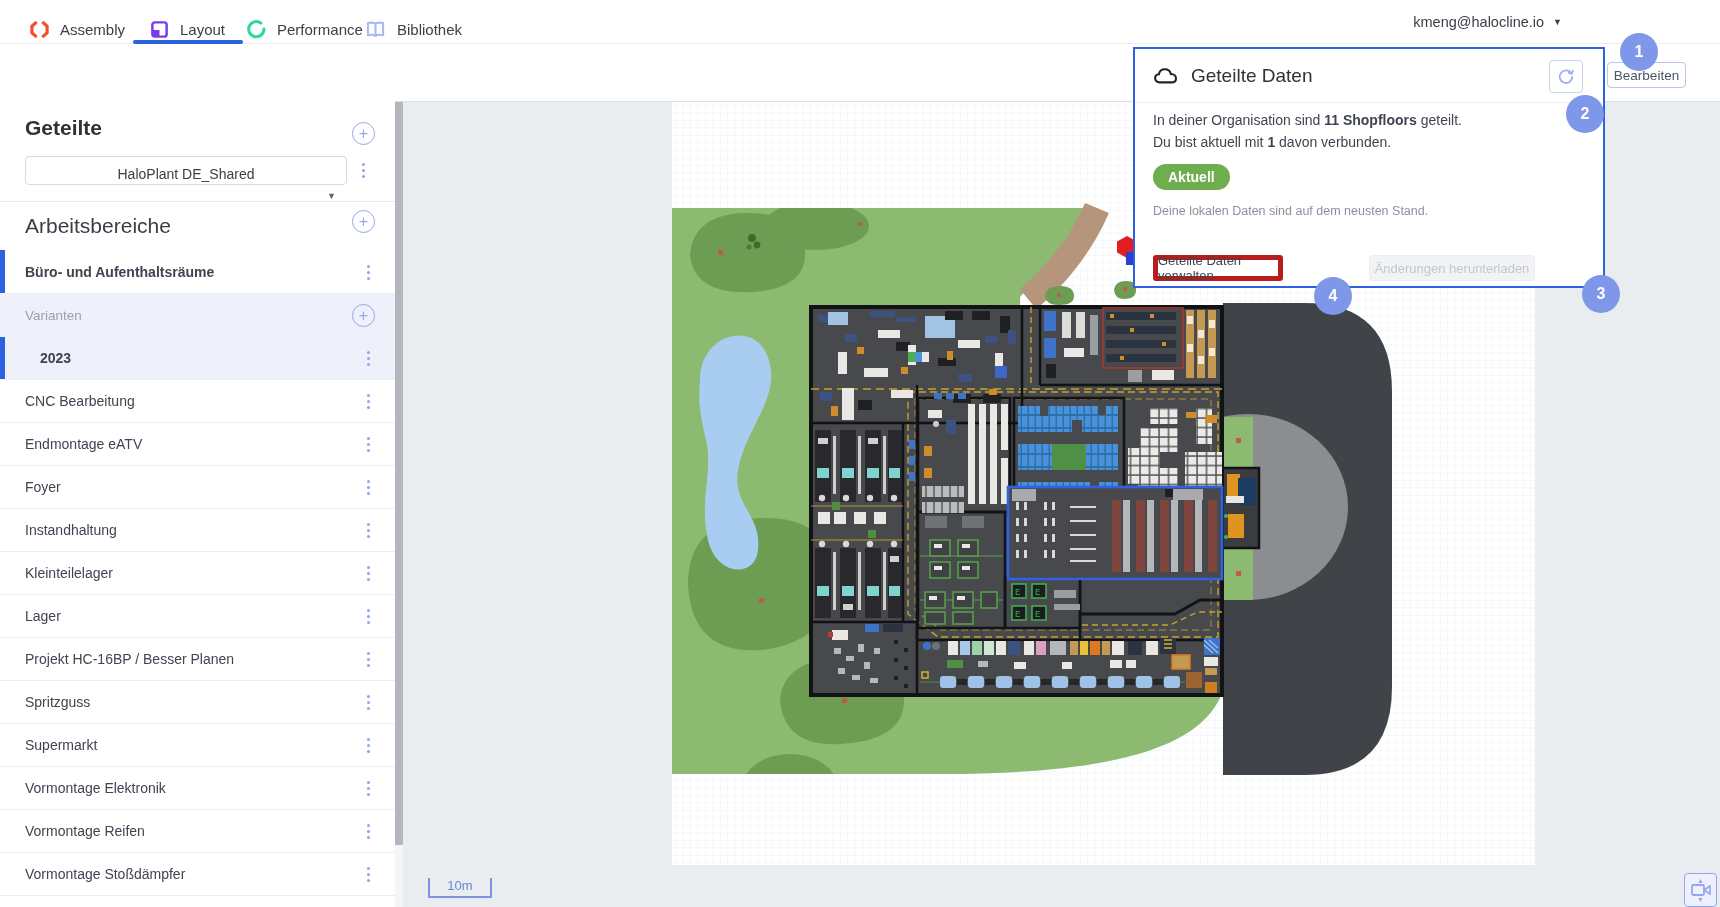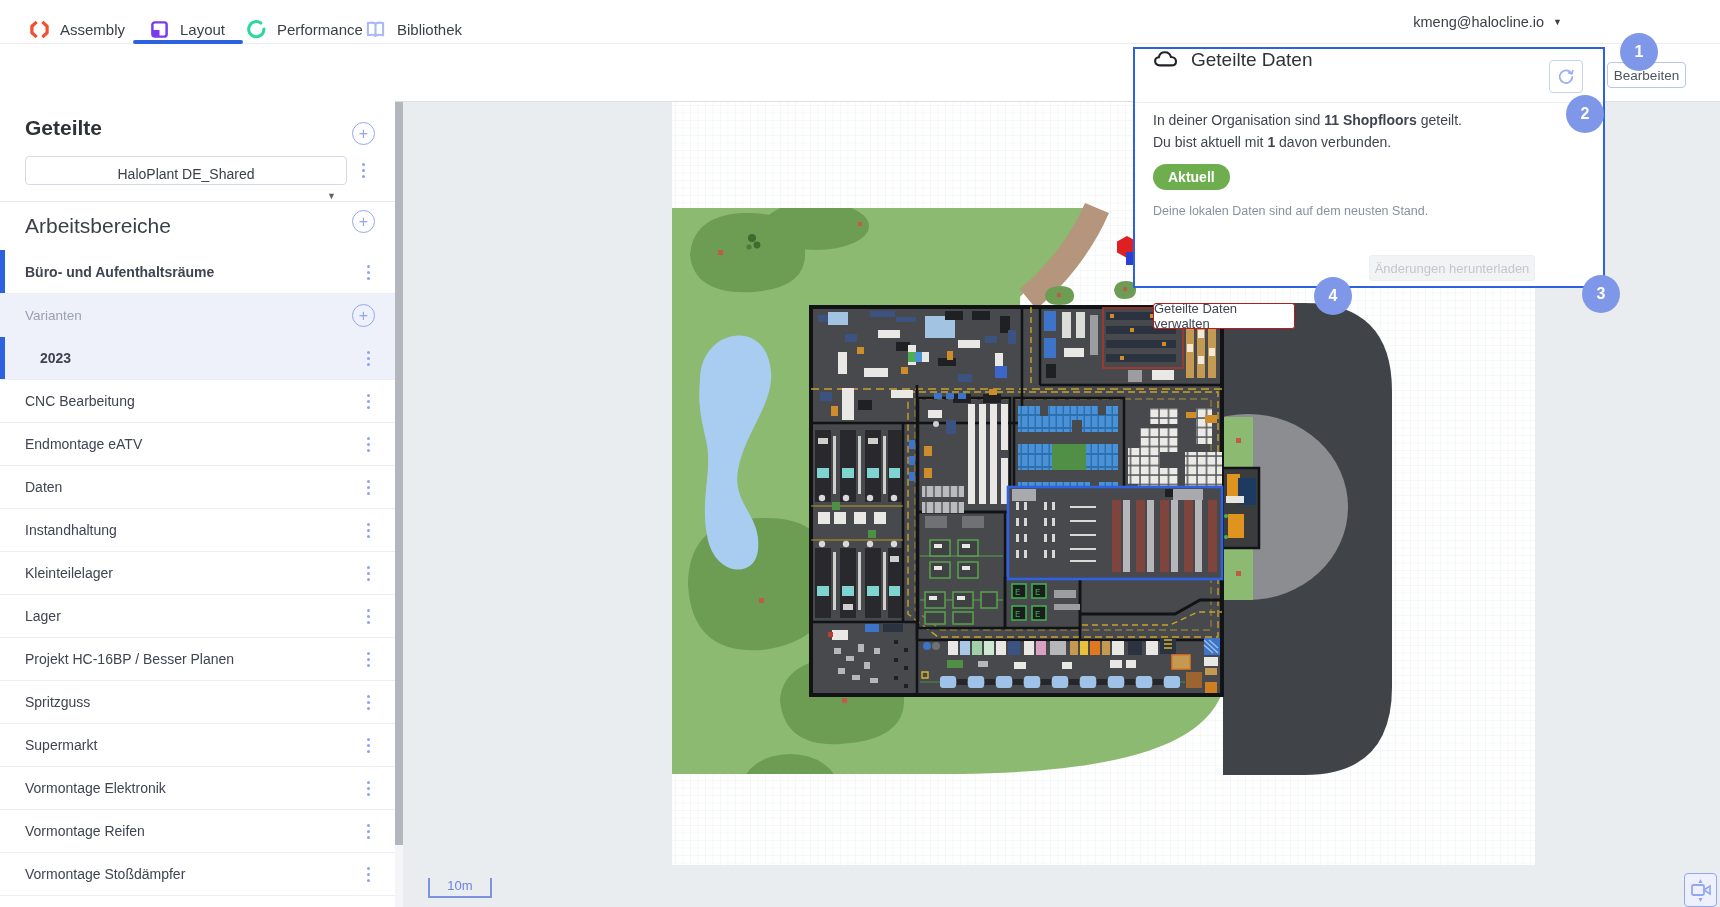--- a/index.html
+++ b/index.html
@@ -82,35 +82,35 @@
   
   #cam-btn { position:absolute; left:1684px; top:873px; width:33px; height:34px; background:#eef1fd;
              border:1.5px solid #93a7ee; border-radius:4px; z-index:3; display:flex; flex-direction:column;
              align-items:center; justify-content:center; color:#93a7ee; cursor:pointer; }
   #cam-btn .chev { font-size:7px; line-height:5px; }
 
   
   #popup { position:absolute; left:1133px; top:47px; width:472px; height:241px; background:#fff;
            border:2px solid #2c62e0; z-index:50; }
   #popup-header { position:absolute; left:0; top:0; width:100%; height:54px;
-                  border-bottom:1px solid #eceef2; display:flex; padding:0 18px; gap:12px; }
+                  border-bottom:1px solid #eceef2; display:flex; align-items:center; padding:0 18px; gap:12px; }
   #popup-title { font-size:19px; color:#2f3338; }
   #refresh-btn { position:absolute; right:20px; top:11px; width:34px; height:33px;
                  border:1px solid #c9d4ea; border-radius:4px; background:#fff;
                  display:flex; align-items:center; justify-content:center; cursor:pointer; }
   .pline { position:absolute; left:18px; font-size:14px; color:#3f4450; }
   #pline1 { top:63px; } #pline2 { top:85px; }
   .pbold { font-weight:bold; }
   #status-pill { position:absolute; left:18px; top:115px; height:26px; padding:0 15px;
                  background:#6fae4e; border-radius:13px; color:#fff; font-weight:bold; font-size:14px;
                  display:flex; align-items:center; }
   #status-text { position:absolute; left:18px; top:155px; font-size:12.5px; color:#8a919e; }
   .popup-btn { position:absolute; top:206px; height:26px; border-radius:3px; font-size:13px;
                display:flex; align-items:center; justify-content:center; cursor:pointer; }
-  #btn-manage { left:18px; width:142px; background:#fff; border:1px solid #b91c1c; color:#3f4450;margin-top:48px; }
+  #btn-manage { left:18px; width:130px; background:#fff; border:5px solid #b91c1c; color:#3f4450; }
   #btn-download { left:234px; width:166px; background:#f2f3f5; border:1px solid #eceef0;
                   color:#c3c7cd; cursor:default; }
 
   
   .badge { position:absolute; width:38px; height:38px; border-radius:50%; background:#7e97e8;
            color:#fff; font-size:16px; font-weight:bold; display:flex; align-items:center;
            justify-content:center; z-index:60; }
   #badge-1 { left:1620px; top:33px; }
   #badge-2 { left:1566px; top:95px; }
   #badge-3 { left:1582px; top:275px; }
@@ -722,21 +722,21 @@
         <span>CNC Bearbeitung</span>
         <span class="kebab"></span>
       </div>
 
       <div class="srow">
         <span>Endmontage eATV</span>
         <span class="kebab"></span>
       </div>
 
       <div class="srow">
-        <span>Daten</span>
+        <span>Foyer</span>
         <span class="kebab"></span>
       </div>
 
       <div class="srow">
         <span>Instandhaltung</span>
         <span class="kebab"></span>
       </div>
 
       <div class="srow">
         <span>Kleinteilelager</span>

